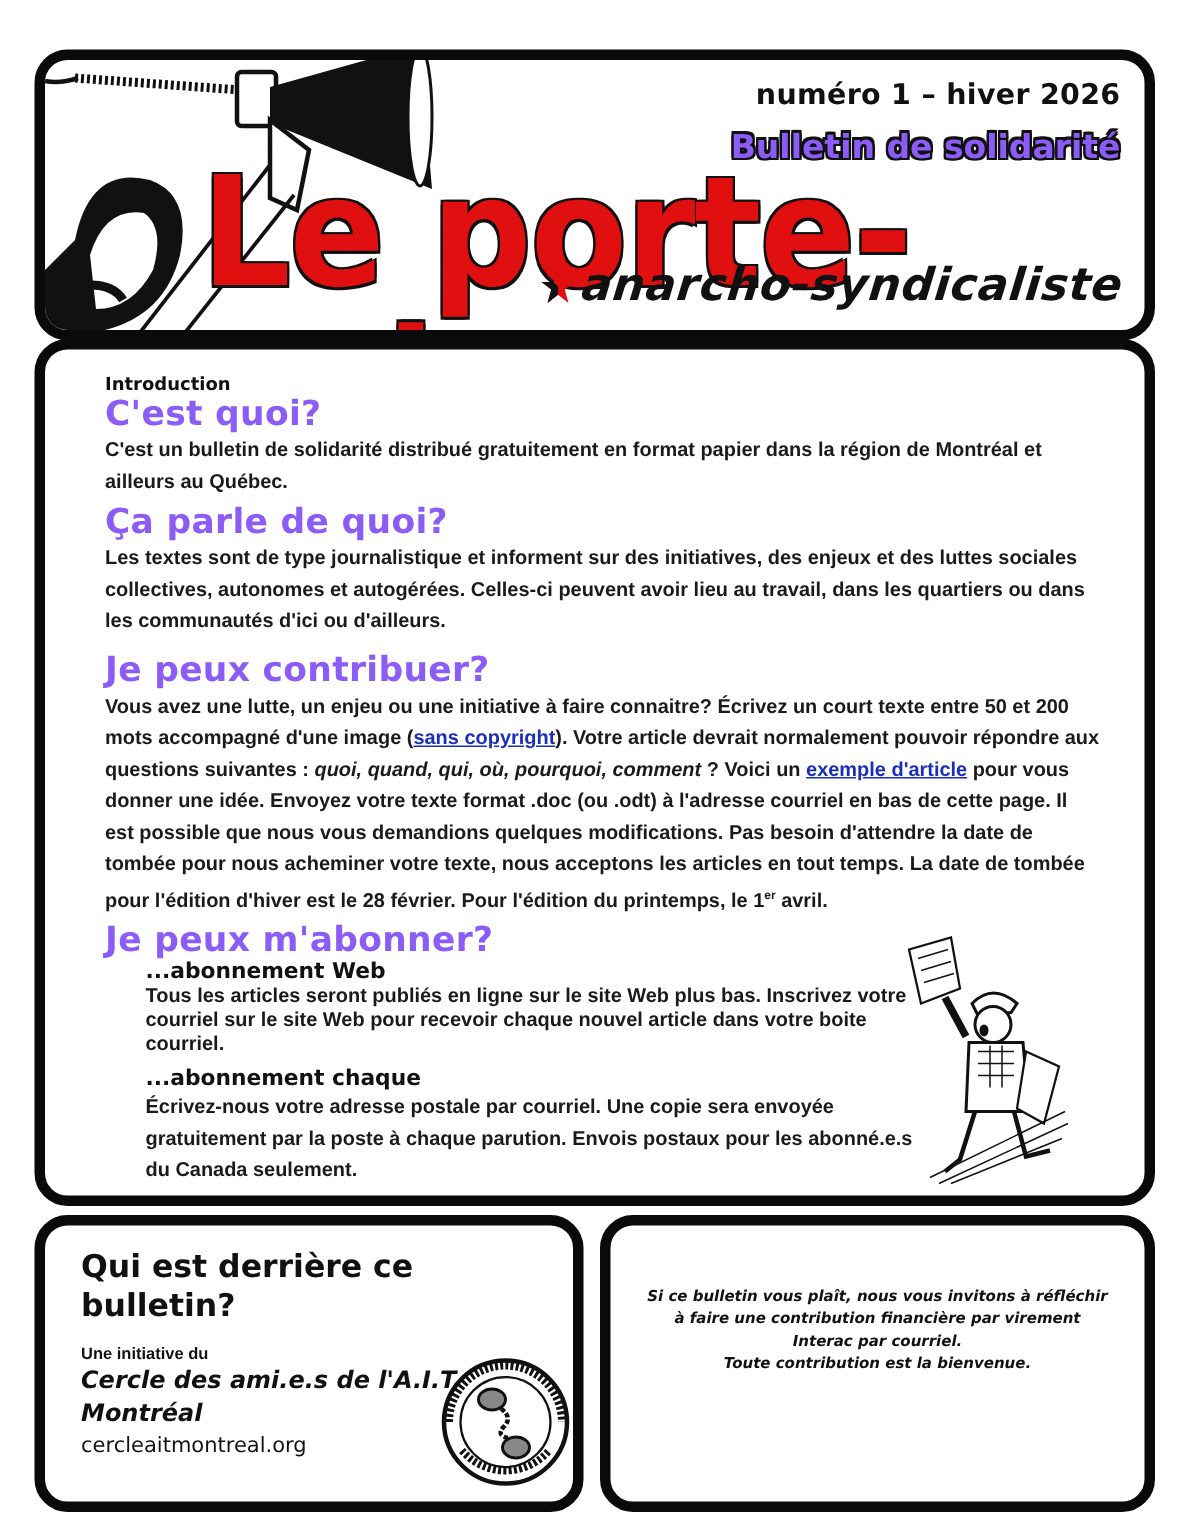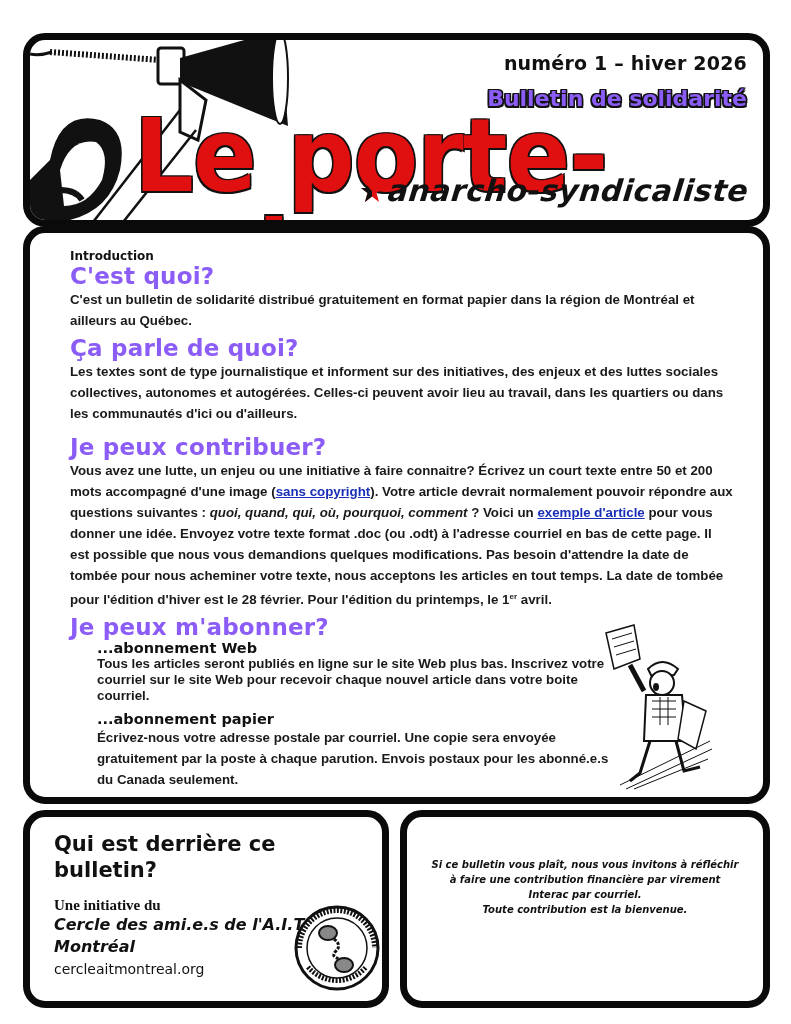--- a/index.html
+++ b/index.html
@@ -31,21 +31,21 @@
   sup { font-size: 8px; }
   .sec { margin-top: 4px; }
   .sec3 { margin-top: 10px; }
   .subhead { font-family: "DejaVu Sans", sans-serif; font-weight: bold; font-size: 14.5px; line-height: 16px; }
   .sub-col { width: 520px; margin-left: 27px; }
   .paperboy { position: absolute; left: 570px; top: 388px; width: 120px; height: 170px; }
 
   
   .who { left: 23px; top: 810px; width: 366px; height: 198px; padding: 14px 24px; }
   .who h3 { font-family: "DejaVu Sans", sans-serif; font-weight: bold; font-size: 21px; line-height: 26px; }
-  .who .init { margin-top: 14px; font-family: Liberation Serif, serif; font-weight: bold; font-size: 15px; }
+  .who .init { margin-top: 14px; font-family: Liberation Sans, sans-serif; font-weight: bold; font-size: 11px; }
   .who .org { font-family: "DejaVu Sans", sans-serif; font-style: italic; font-weight: bold; font-size: 16px; line-height: 22px; }
   .who .contact { font-family: "DejaVu Sans", sans-serif; font-size: 14px; line-height: 22px; }
   .seal { position: absolute; left: 264px; top: 88px; width: 86px; height: 86px; }
 
   .donate { left: 400px; top: 810px; width: 370px; height: 198px; padding: 40px 22px; text-align: center; }
   .donate p { font-family: "DejaVu Sans", sans-serif; font-style: italic; font-weight: bold; font-size: 10px; line-height: 15px; }
   .donate p + p { }
 </style>
 </head>
 <body>
@@ -92,21 +92,21 @@
   <h2 class="sec">Ça parle de quoi?</h2>
   <p class="body">Les textes sont de type journalistique et informent sur des initiatives, des enjeux et des luttes sociales collectives, autonomes et autogérées. Celles-ci peuvent avoir lieu au travail, dans les quartiers ou dans les communautés d'ici ou d'ailleurs.</p>
 
   <h2 class="sec3">Je peux contribuer?</h2>
   <p class="body"><span>Vous avez une lutte, un enjeu ou une initiative à faire connaitre? Écrivez un court texte entre 50 et 200 mots accompagné d'une image (</span><a class="link" href="#">sans copyright</a><span>). Votre article devrait normalement pouvoir répondre aux questions suivantes : </span><span class="it">quoi, quand, qui, où, pourquoi, comment</span><span> ? Voici un </span><a class="link" href="#">exemple d'article</a><span> pour vous donner une idée. Envoyez votre texte format .doc (ou .odt) à l'adresse courriel en bas de cette page. Il est possible que nous vous demandions quelques modifications. Pas besoin d'attendre la date de tombée pour nous acheminer votre texte, nous acceptons les articles en tout temps. La date de tombée pour l'édition d'hiver est le 28 février. Pour l'édition du printemps, le 1</span><sup>er</sup><span> avril.</span></p>
 
   <h2 class="sec">Je peux m'abonner?</h2>
   <div class="sub-col">
     <div class="subhead">...abonnement Web</div>
     <p class="body tight">Tous les articles seront publiés en ligne sur le site Web plus bas. Inscrivez votre courriel sur le site Web pour recevoir chaque nouvel article dans votre boite courriel.</p>
-    <div class="subhead" style="margin-top:7px;">...abonnement papier</div>
+    <div class="subhead" style="margin-top:7px;">...abonnement chaque</div>
     <p class="body">Écrivez-nous votre adresse postale par courriel. Une copie sera envoyée gratuitement par la poste à chaque parution. Envois postaux pour les abonné.e.s du Canada seulement.</p>
   </div>
 
   <svg class="paperboy" viewBox="0 0 120 170">
     <polygon points="6,12 34,4 40,38 14,48" fill="#fff" stroke="#111" stroke-width="1.5"></polygon>
     <line x1="12" y1="18" x2="32" y2="12" stroke="#111" stroke-width="1"></line>
     <line x1="14" y1="26" x2="34" y2="20" stroke="#111" stroke-width="1"></line>
     <line x1="16" y1="34" x2="36" y2="28" stroke="#111" stroke-width="1"></line>
     <path d="M30 44 L44 70" stroke="#111" stroke-width="5"></path>
     <path d="M48 48 Q62 34 78 48 L74 54 L52 56 Z" fill="#fff" stroke="#111" stroke-width="2"></path>

